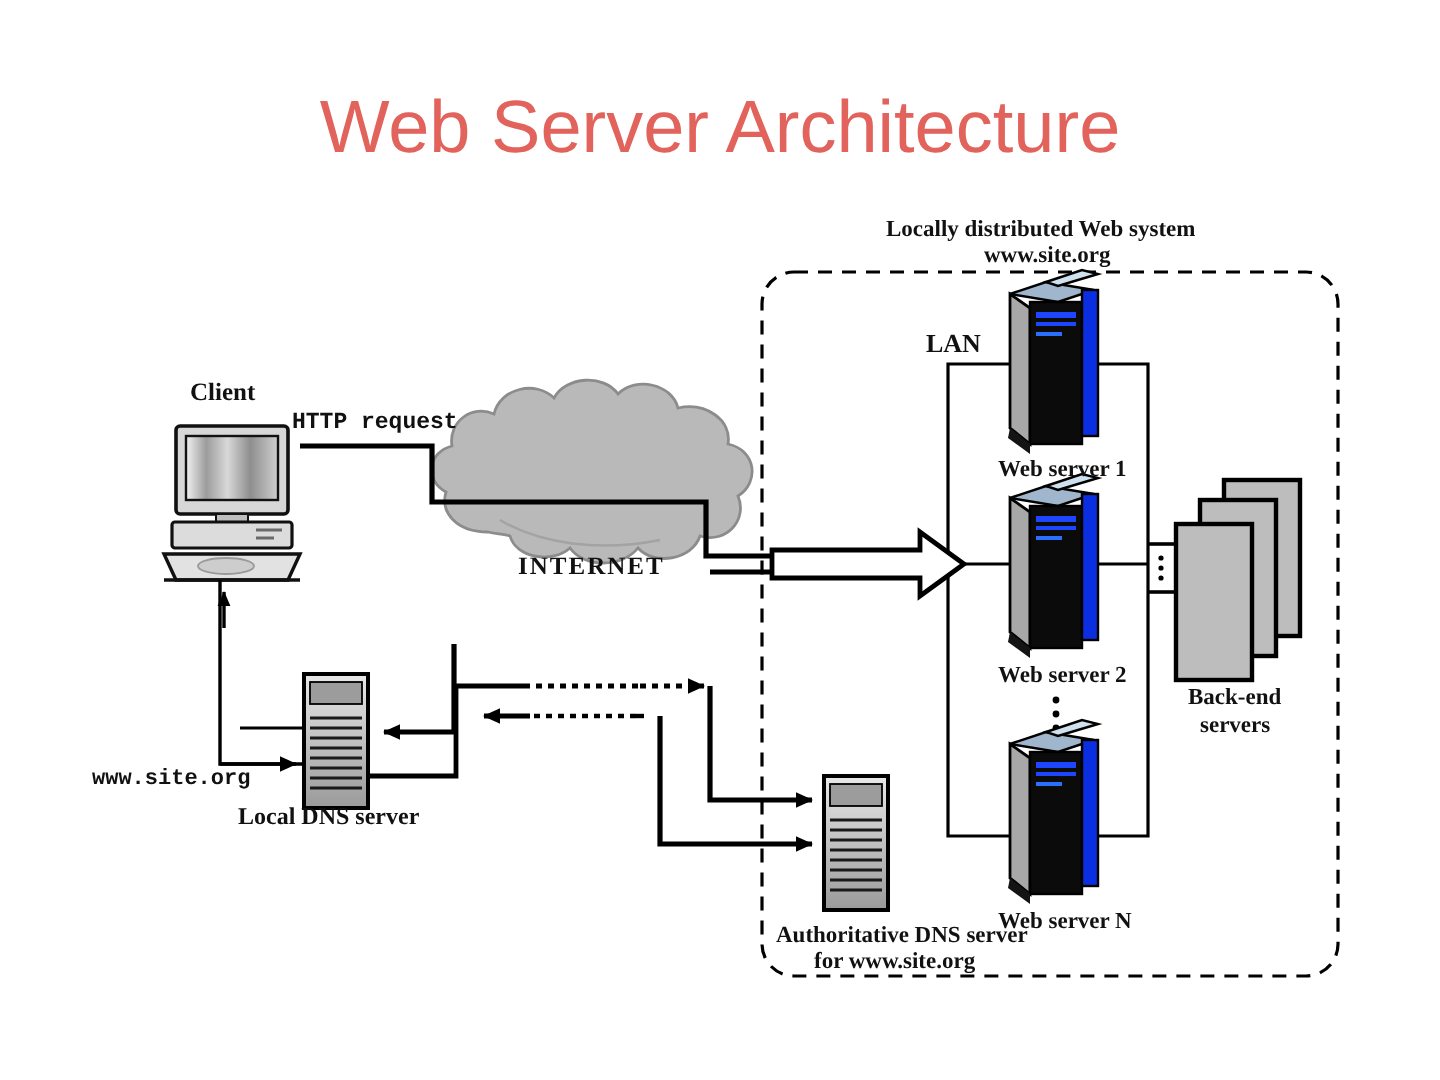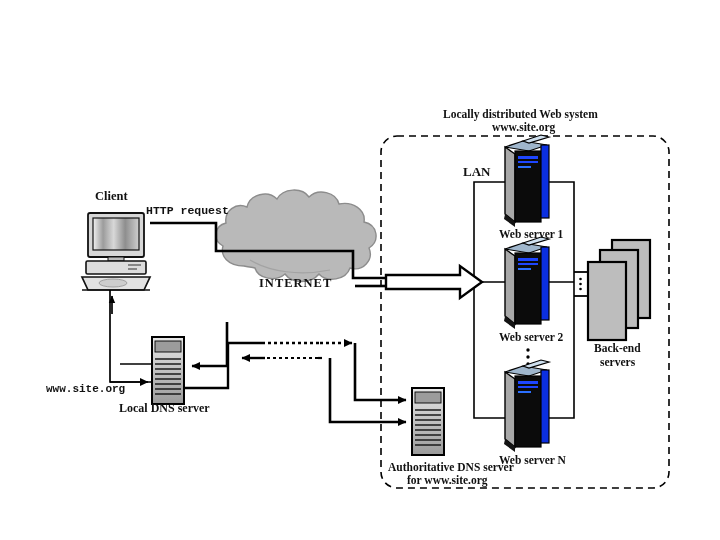--- a/index.html
+++ b/index.html
@@ -53,20 +53,21 @@
     font-family: "Liberation Mono", monospace;
     font-weight: bold;
     fill: #111111;
   }
 </style>
 </head>
 <body>
 
 <div id="slide" style="background: rgb(255, 255, 255);">
 
+  <div id="title" style="color: rgb(226, 98, 92);">Web Server Architecture</div>
 
   <div id="figure">
     <svg width="720" height="400" viewBox="0 0 720 400" xmlns="http://www.w3.org/2000/svg">
       <defs>
         <linearGradient id="screenGrad" x1="0" y1="0" x2="1" y2="0">
           <stop offset="0%" stop-color="#f2f2f2"></stop>
           <stop offset="22%" stop-color="#9c9c9c"></stop>
           <stop offset="45%" stop-color="#d8d8d8"></stop>
           <stop offset="70%" stop-color="#8e8e8e"></stop>
           <stop offset="100%" stop-color="#cfcfcf"></stop>

